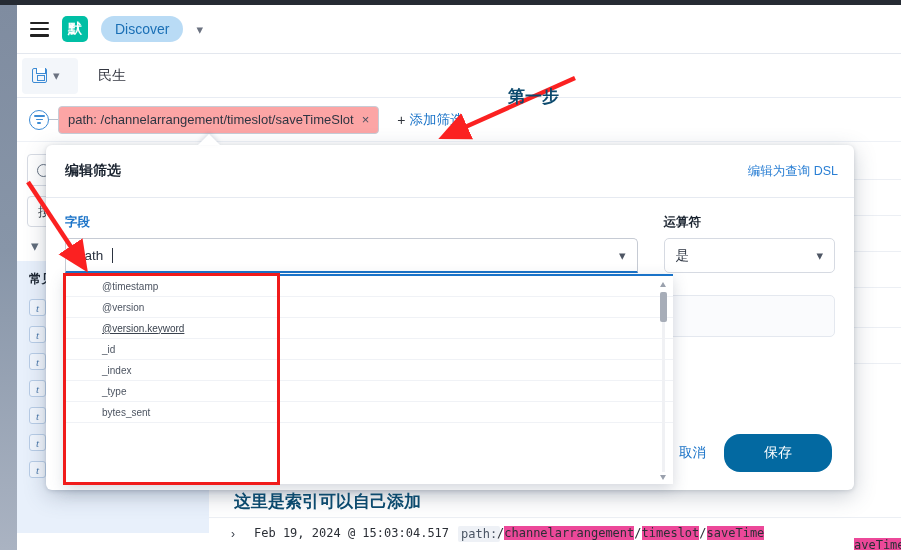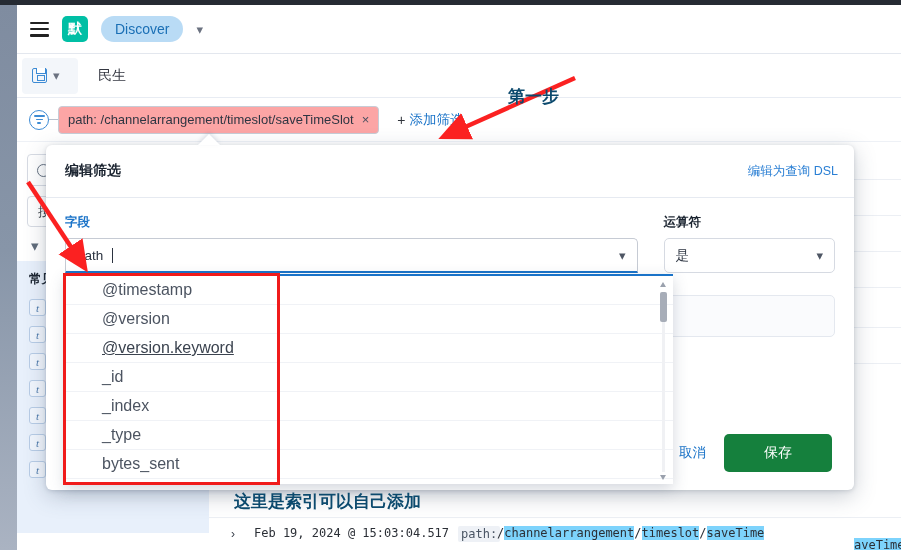--- a/index.html
+++ b/index.html
@@ -130,21 +130,21 @@
     position: absolute; left: 209px; top: 142px; width: 692px; height: 408px;
     background: #ffffff; overflow: hidden;
   }
   .doc-row {
     position: absolute; left: 0; width: 692px; border-bottom: 1px solid #eceff4;
   }
   .mono {
     font-family: "DejaVu Sans Mono", "Liberation Mono", monospace;
     font-size: 12px; color: #2b2f36; white-space: nowrap;
   }
-  .hl { background: #7dd3fc; }
+  .hl { background: #ec4899; }
   .fieldchip { background: #eef1f6; color: #4a5564; padding: 1px 3px; border-radius: 2px; }
   .caret-row { color: #3b424d; font-size: 12px; }
 
   
   .pop-arrow {
     position: absolute; left: 198px; top: 134px; width: 0; height: 0;
     border-left: 11px solid transparent; border-right: 11px solid transparent;
     border-bottom: 11px solid #ffffff;
     filter: drop-shadow(0 -2px 2px rgba(70,90,120,.18));
     z-index: 40;
@@ -185,34 +185,34 @@
     margin: 22px 19px 0 19px; height: 42px; border: 1px solid #e4e8ef; border-radius: 5px;
     background: #fafbfd;
   }
   .pop-foot {
     position: absolute; left: 0; bottom: 0; width: 808px; height: 74px;
     display: flex; align-items: center; justify-content: flex-end;
     padding-right: 22px; gap: 18px;
   }
   .btn-cancel { font-size: 13.5px; color: #1a73c8; cursor: pointer; }
   .btn-save {
-    background: #15803d; color: #fff; font-size: 14px; border: none; border-radius: 5px;
+    background: #0369a1; color: #fff; font-size: 14px; border: none; border-radius: 16px;
     padding: 10px 40px; cursor: pointer;
   }
 
   
   .suggest {
     position: absolute; left: 65px; top: 274px; width: 608px; height: 210px;
     background: #ffffff; z-index: 45;
     box-shadow: 0 5px 14px rgba(60,75,100,.22);
     border-top: 2px solid #1a73c8;
   }
   .sug-item {
-    height: 29px; display: flex; align-items: center; padding-left: 37px;
-    font-size: 16px; color: #4c5461; border-bottom: 1px solid #f0f2f6; cursor: pointer;
+    height: 21px; display: flex; align-items: center; padding-left: 37px;
+    font-size: 10px; color: #4c5461; border-bottom: 1px solid #f0f2f6; cursor: pointer;
   }
   .sug-item.underline span { text-decoration: underline; color: #3b434f; }
   .sug-scroll {
     position: absolute; right: 6px; top: 4px; width: 7px; height: 202px;
   }
   .sug-scroll .track { position:absolute; left:2px; top:12px; width: 3px; height: 180px; background:#f0f1f4; }
   .sug-scroll .thumb { position: absolute; left: 0; top: 12px; width: 7px; height: 30px;
      background: #a7adb8; border-radius: 2px; }
   .sug-scroll .arr { position:absolute; left:0; width:0; height:0; border-left:3.5px solid transparent;
      border-right:3.5px solid transparent; }

